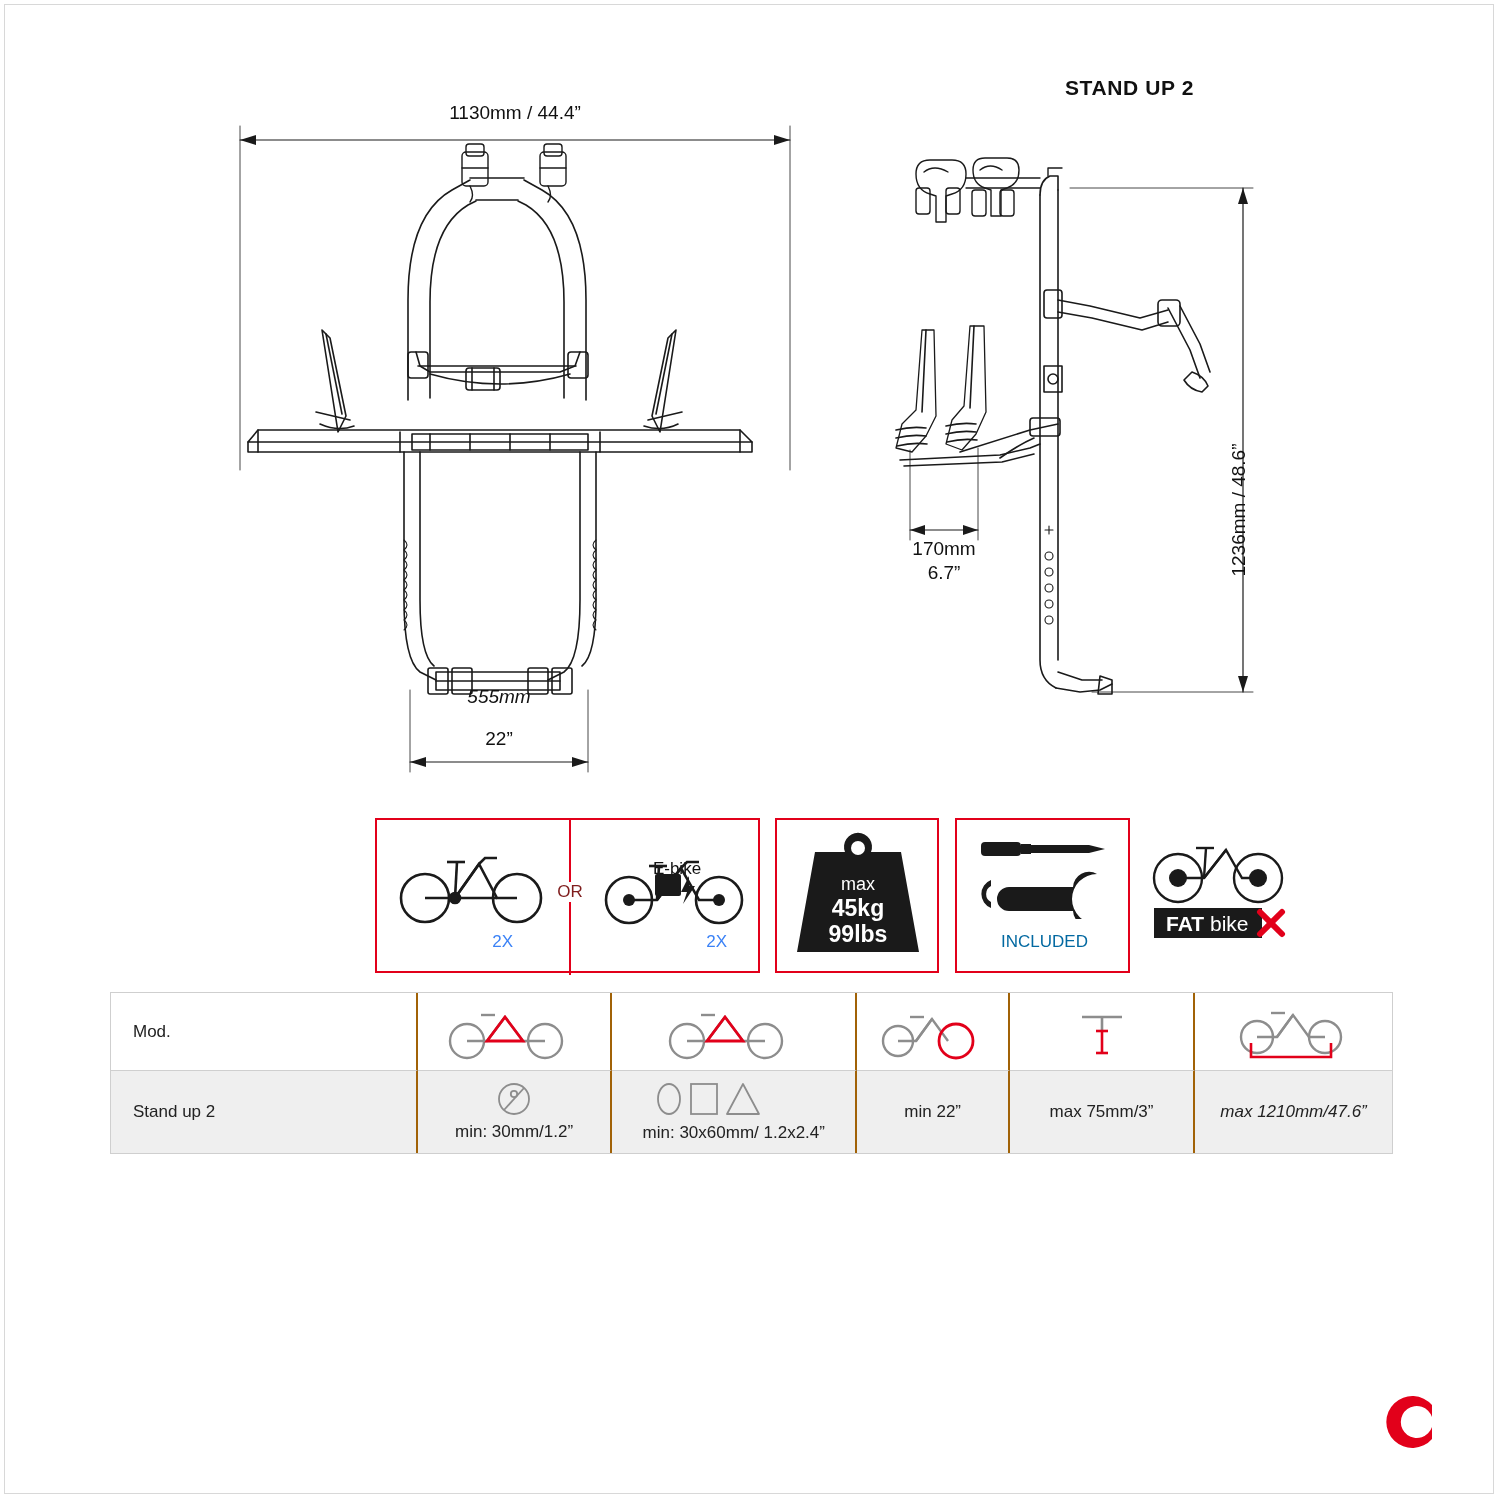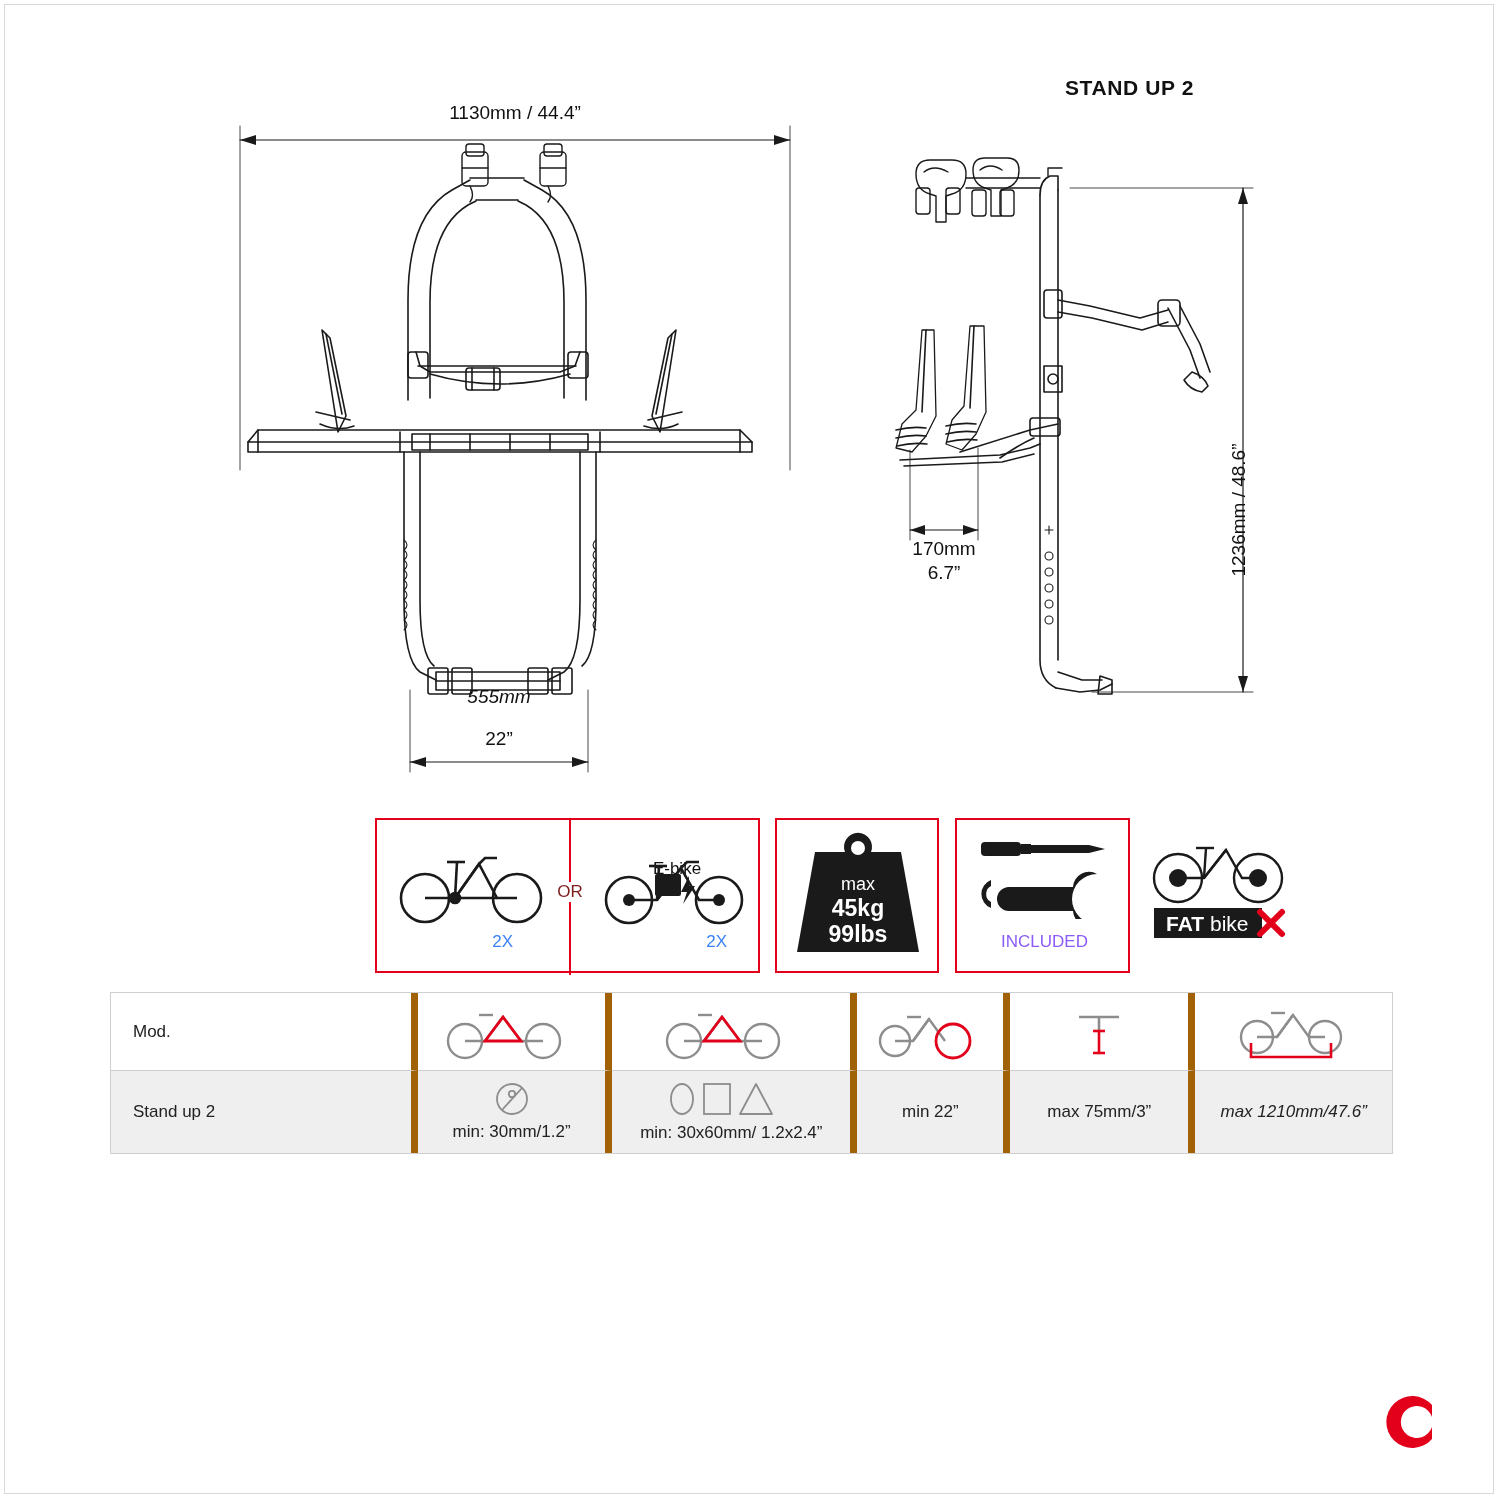--- a/index.html
+++ b/index.html
@@ -39,33 +39,33 @@
   .divider{position:absolute;left:192px;top:0;width:2px;height:155px;background:#e2001a;}
   .or-label{
     position:absolute;left:170px;top:62px;width:46px;text-align:center;
     font-size:17px;background:#fff;color:#7f1d1d;
   }
   .lbl-2x{position:absolute;font-size:17px;color:#3b82f6;text-align:right;width:100px;}
   .ebike-lbl{position:absolute;font-size:17px;color:#111;text-align:center;width:160px;}
   .box-weight{left:775px;top:0px;width:164px;height:155px;}
   .box-tools{left:955px;top:0px;width:175px;height:155px;}
   .included{
-    position:absolute;left:0;top:112px;width:175px;text-align:center;font-size:17px;color:#8b5cf6;
+    position:absolute;left:0;top:112px;width:175px;text-align:center;font-size:17px;color:#0369a1;
   }
   .fatbike-wrap{position:absolute;left:1148px;top:20px;width:145px;height:110px;}
   
   .table{
     position:absolute;left:110px;top:992px;width:1283px;border:1px solid #cfcfcf;box-sizing:border-box;
     background:#fff;
   }
   .trow{display:flex;}
   .trow.head{background:#fff;height:78px;}
   .trow.body{background:#efefef;height:82px;}
   .cell{
-    border-right:7px solid #a16207;
+    border-right:2px solid #a16207;
     display:flex;align-items:center;justify-content:center;
     font-size:17px;color:#222;box-sizing:border-box;text-align:center;
   }
   .trow.head .cell{border-bottom:1px solid #cfcfcf;}
   .cell:last-child{border-right:none;}
   .cell.c0{width:330px;justify-content:flex-start;padding-left:22px;}
   .cell.c1{width:210px;}
   .cell.c2{width:265px;}
   .cell.c3{width:165px;}
   .cell.c4{width:200px;}
@@ -413,21 +413,21 @@
           <g fill="none" stroke="#8d8d8d" stroke-width="1.8">
             <circle cx="32" cy="17" r="15"></circle>
             <line x1="22" y1="28" x2="42" y2="6"></line>
             <circle cx="32" cy="12" r="3.2"></circle>
           </g>
         </svg>
         <span>min: 30mm/1.2”</span>
       </div>
     </div>
     <div class="cell c2">
-      <div style="display:flex;flex-direction:column;align-items:center;gap:7px;">
+      <div style="display:flex;flex-direction:column;gap:7px;">
         <svg width="150" height="34">
           <g fill="none" stroke="#8d8d8d" stroke-width="1.8">
             <ellipse cx="26" cy="17" rx="11" ry="15"></ellipse>
             <rect x="48" y="2" width="26" height="30"></rect>
             <path d="M100 2 L116 32 L84 32 Z" stroke-linejoin="round"></path>
           </g>
         </svg>
         <span>min: 30x60mm/ 1.2x2.4”</span>
       </div>
     </div>

